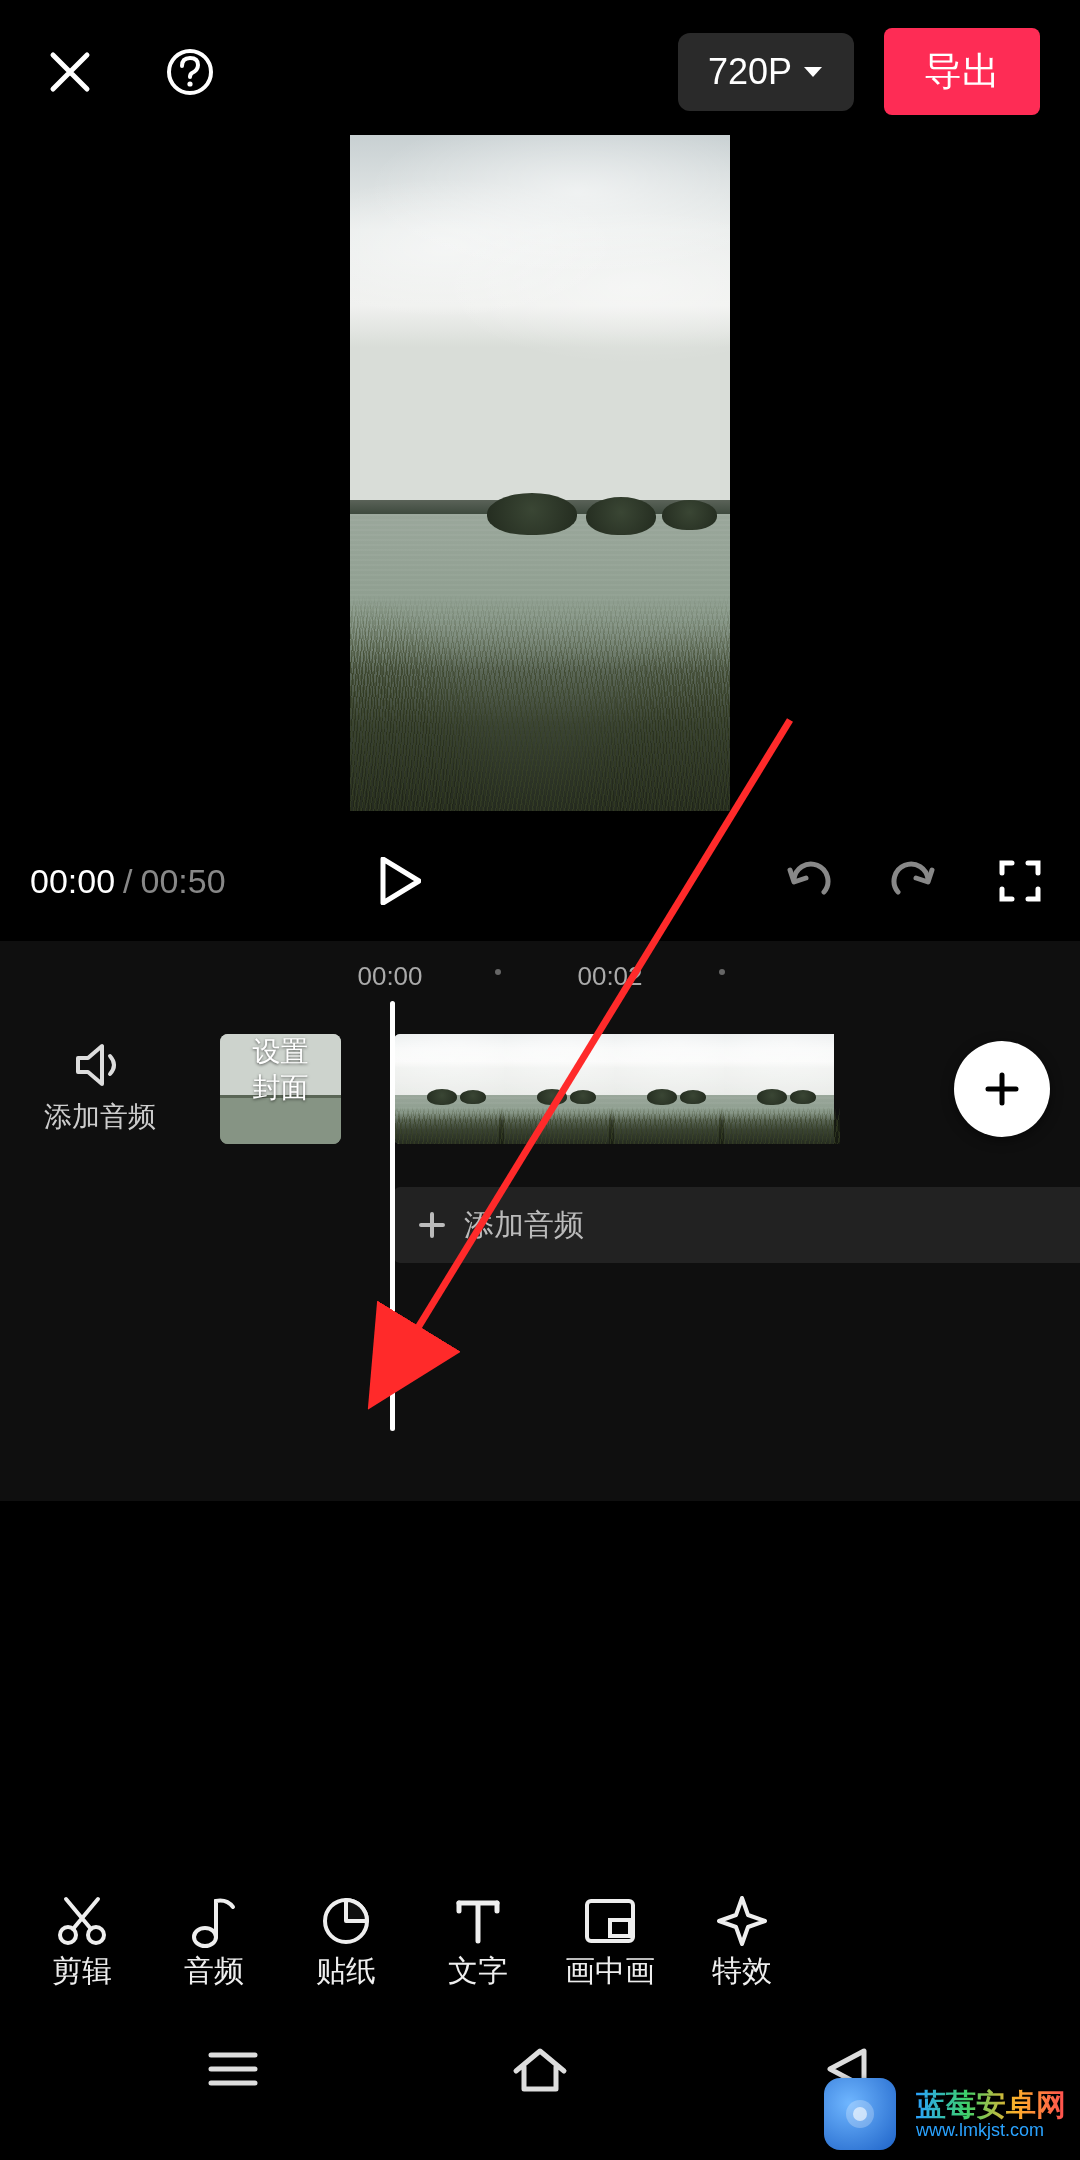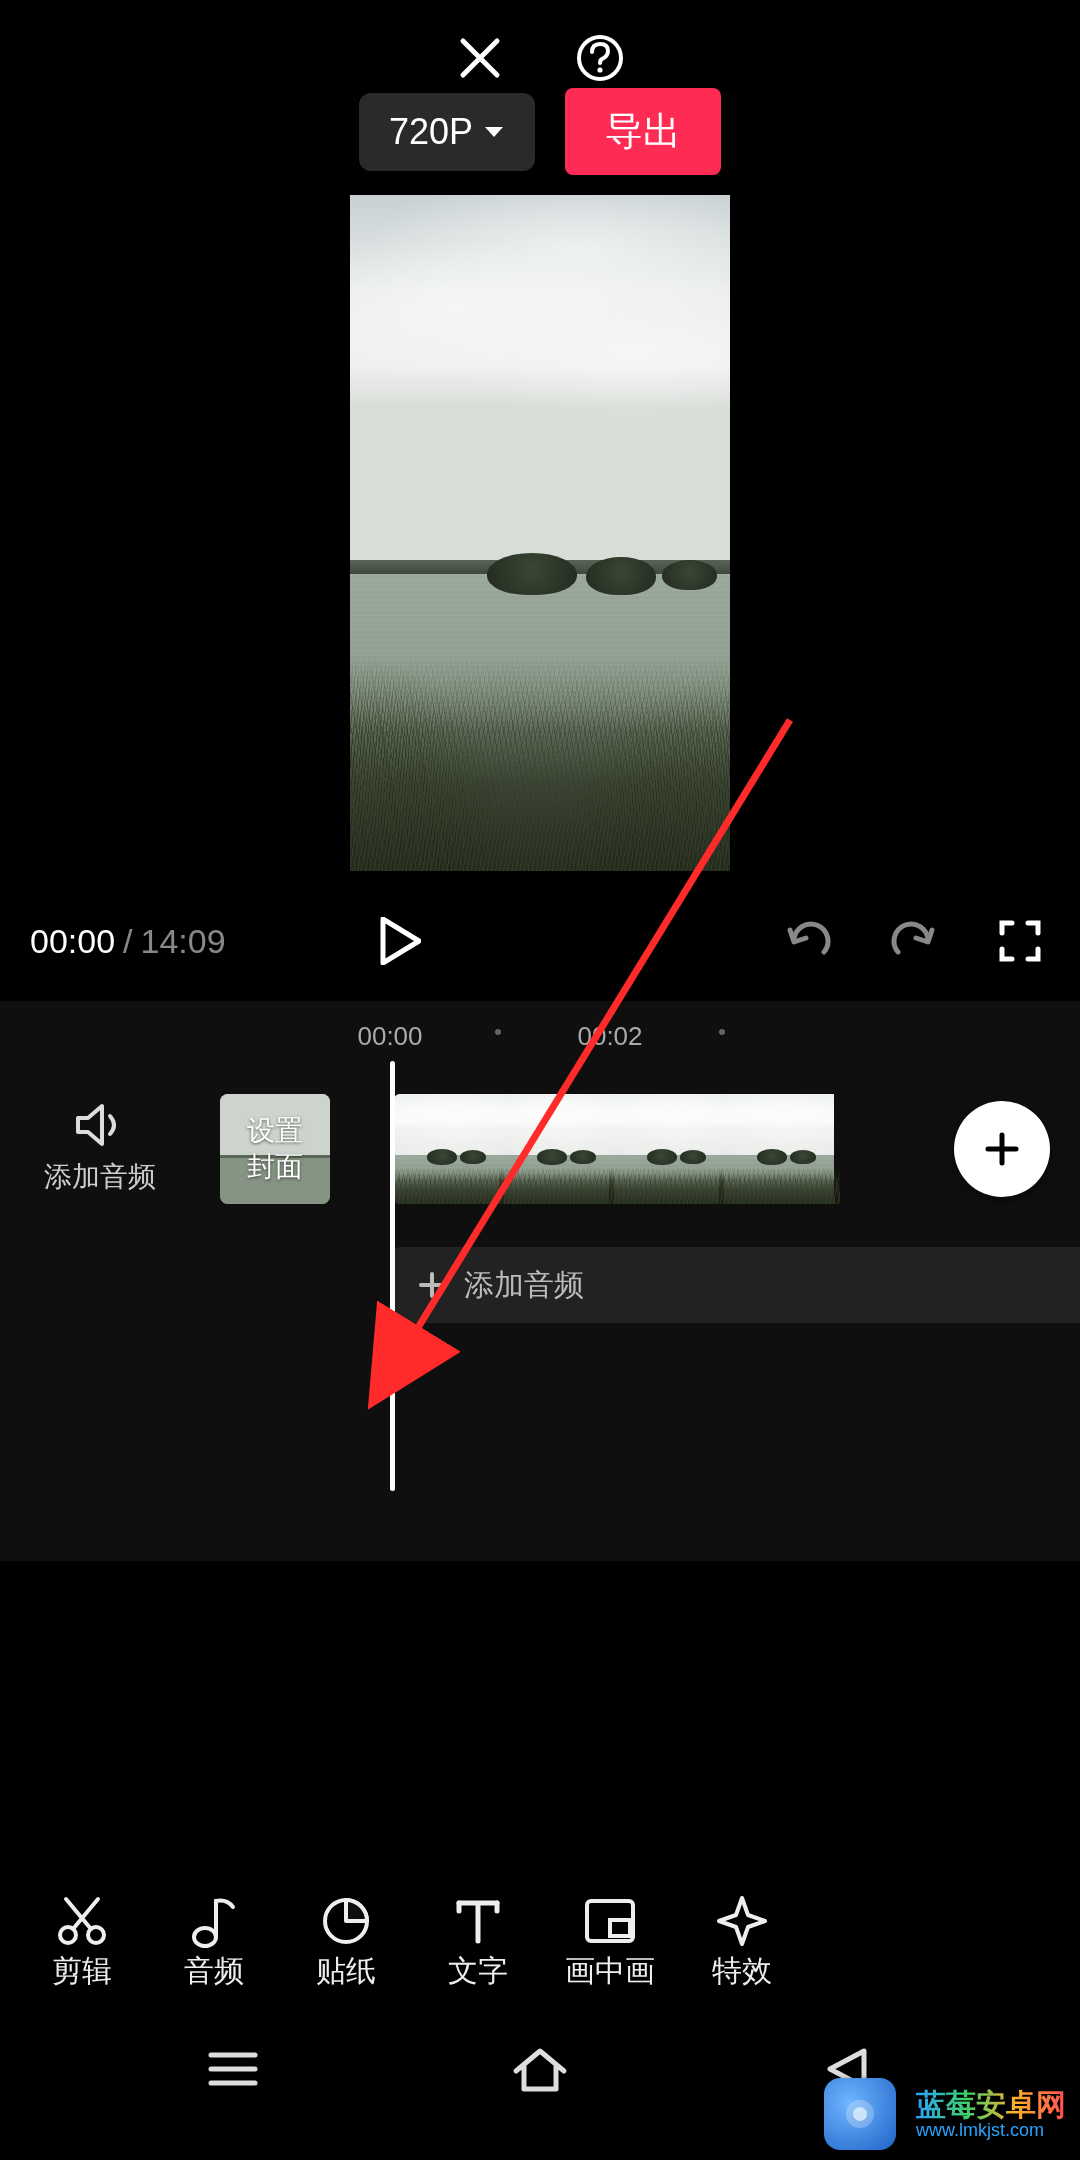--- a/index.html
+++ b/index.html
@@ -1,19 +1,19 @@
 <!DOCTYPE html>
 <html><head>
 <meta charset="utf-8">
 <style>
   * { margin: 0; padding: 0; box-sizing: border-box; font-family: -apple-system, BlinkMacSystemFont, "PingFang SC", "Helvetica Neue", sans-serif; }
   html, body { width: 1080px; height: 2160px; background: #000; color: #fff; overflow: hidden; position: relative; }
 
   
-  .header { display: flex; align-items: center; padding: 28px 40px 20px 40px; justify-content: space-between; flex-direction: column; }
+  .header { display: flex; align-items: center; padding: 28px 40px 20px 40px; justify-content: space-between; }
   .header-left { display: flex; align-items: center; gap: 60px; }
   .icon-btn { width: 60px; height: 60px; display: flex; align-items: center; justify-content: center; }
   .resolution-btn { background: #2a2a2a; color: #fff; font-size: 36px; padding: 18px 30px; border-radius: 12px; display: flex; align-items: center; gap: 10px; }
   .export-btn { background: #fe2c55; color: #fff; font-size: 38px; padding: 18px 40px; border-radius: 8px; font-weight: 500; }
   .header-right { display: flex; align-items: center; gap: 30px; }
 
   
   .preview-area { display: flex; justify-content: center; padding: 0 0 20px 0; }
   .preview-frame { width: 380px; height: 676px; position: relative; overflow: hidden; }
   .sky { position: absolute; inset: 0; background:
@@ -52,21 +52,21 @@
   
   .timeline-section { background: #0f0f0f; padding-top: 8px; position: relative; }
   .ruler { position: relative; height: 50px; font-size: 26px; color: #aaa; }
   .ruler-tick { position: absolute; top: 12px; transform: translateX(-50%); }
   .ruler-dot { position: absolute; top: 20px; width: 6px; height: 6px; border-radius: 50%; background: #666; transform: translateX(-50%);}
   .playhead { position: absolute; top: 60px; left: 390px; width: 5px; height: 430px; background: #fff; border-radius: 3px; z-index: 5; }
 
   .track-row { display: flex; align-items: center; padding: 28px 0 28px 0; position: relative; height: 180px; }
   .mute-col { width: 200px; display:flex; flex-direction:column; align-items:center; gap:10px; }
   .mute-label { color: #ccc; font-size: 28px; }
-  .cover-btn { width: 110px; height: 110px; background: linear-gradient(#babfba,#7d8b7c); border-radius: 8px; display: flex; flex-direction: column; align-items: center; justify-content: center; color: #fff; font-size: 28px; line-height: 1.3; position: relative; overflow:hidden;}
+  .cover-btn { width: 121px; height: 110px; background: linear-gradient(#babfba,#7d8b7c); border-radius: 8px; display: flex; flex-direction: column; align-items: center; color: #fff; font-size: 28px; line-height: 1.3; position: relative; overflow:hidden;}
   .cover-btn::before{content:"";position:absolute;inset:0;background:linear-gradient(#cdd3cd 0 55%,#5a6656 55% 58%,#869484 58% 100%);}
   .cover-btn span{position:relative;z-index:1;text-shadow:0 1px 3px rgba(0,0,0,0.6);}
   .clip-strip { position: absolute; left: 394px; top: 35px; right: 0; height: 110px; border-radius: 6px 0 0 6px; overflow: hidden; display: flex; }
   .clip-thumb { flex: 0 0 110px; height: 100%; position: relative; }
   .clip-thumb .sky{height:55%;}
   .clip-thumb .water{top:55%;}
   .clip-thumb .b1{top:50%;left:30%;width:30px;height:16px;}
   .clip-thumb .b2{top:51%;left:60%;width:26px;height:14px;}
   .clip-thumb .grass{height:34%;}
   .add-clip-fab { position: absolute; right: 30px; top: 42px; width: 96px; height: 96px; background: #fff; color: #000; border-radius: 50%; display: flex; align-items: center; justify-content: center; z-index: 6; box-shadow: 0 3px 12px rgba(0,0,0,0.5);}
@@ -135,21 +135,21 @@
     <div class="grass-l"></div>
     <div class="grass-r"></div>
     <div class="grass"></div>
   </div>
 </div>
 
 <div class="playback-bar">
   <div class="time-block">
     <span class="time-current">00:00</span>
     <span class="time-sep">/</span>
-    <span class="time-total">14:09</span>
+    <span class="time-total">00:50</span>
   </div>
   <div class="icon-btn play-btn">
     <svg width="42" height="48" viewBox="0 0 42 48">
         <path d="M4 2 L40 24 L4 46 Z" fill="none" stroke="#fff" stroke-width="5" stroke-linejoin="round"></path>
       </svg>
   </div>
   <div class="pb-spacer"></div>
   <div class="pb-right">
     <div class="icon-btn">
       <svg width="48" height="42" viewBox="0 0 48 42">

